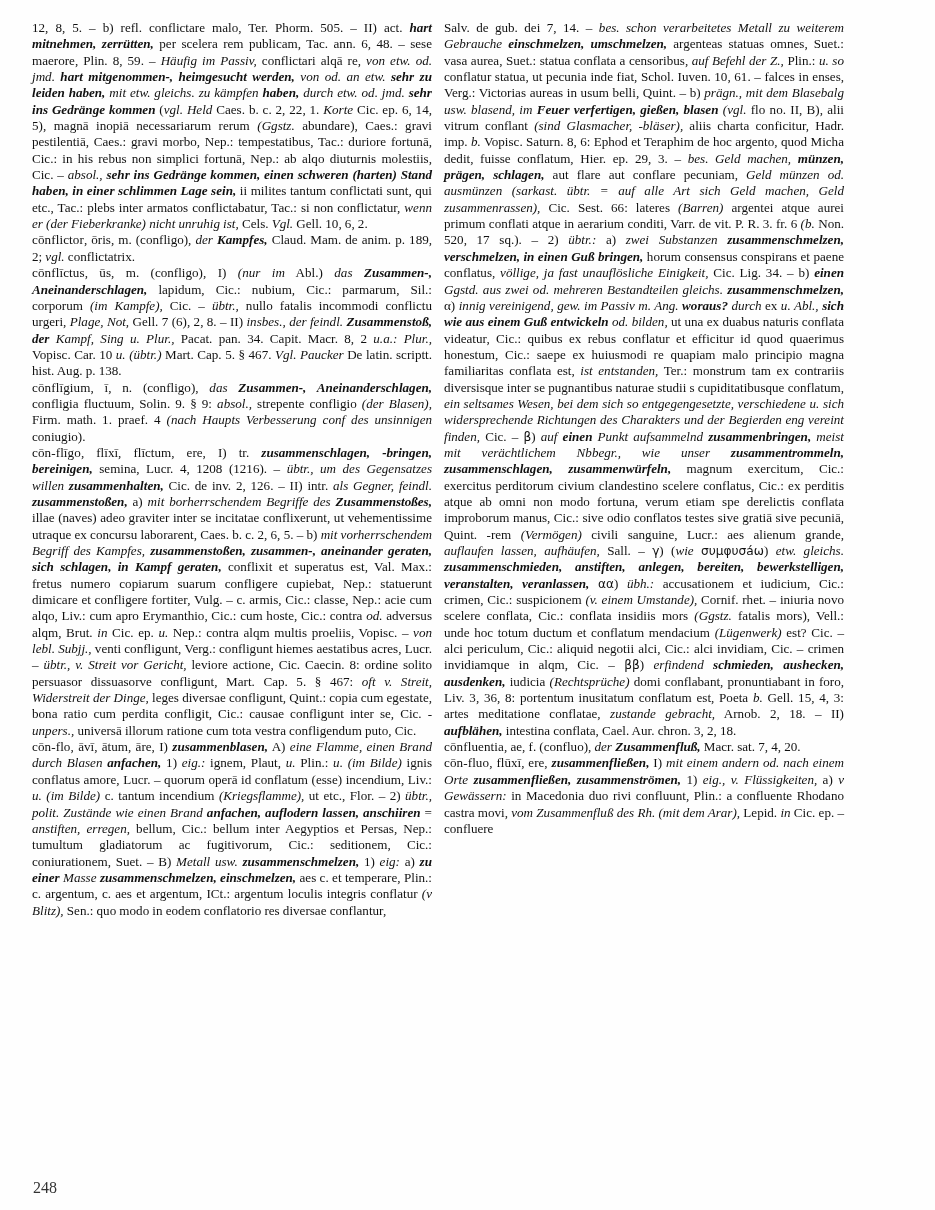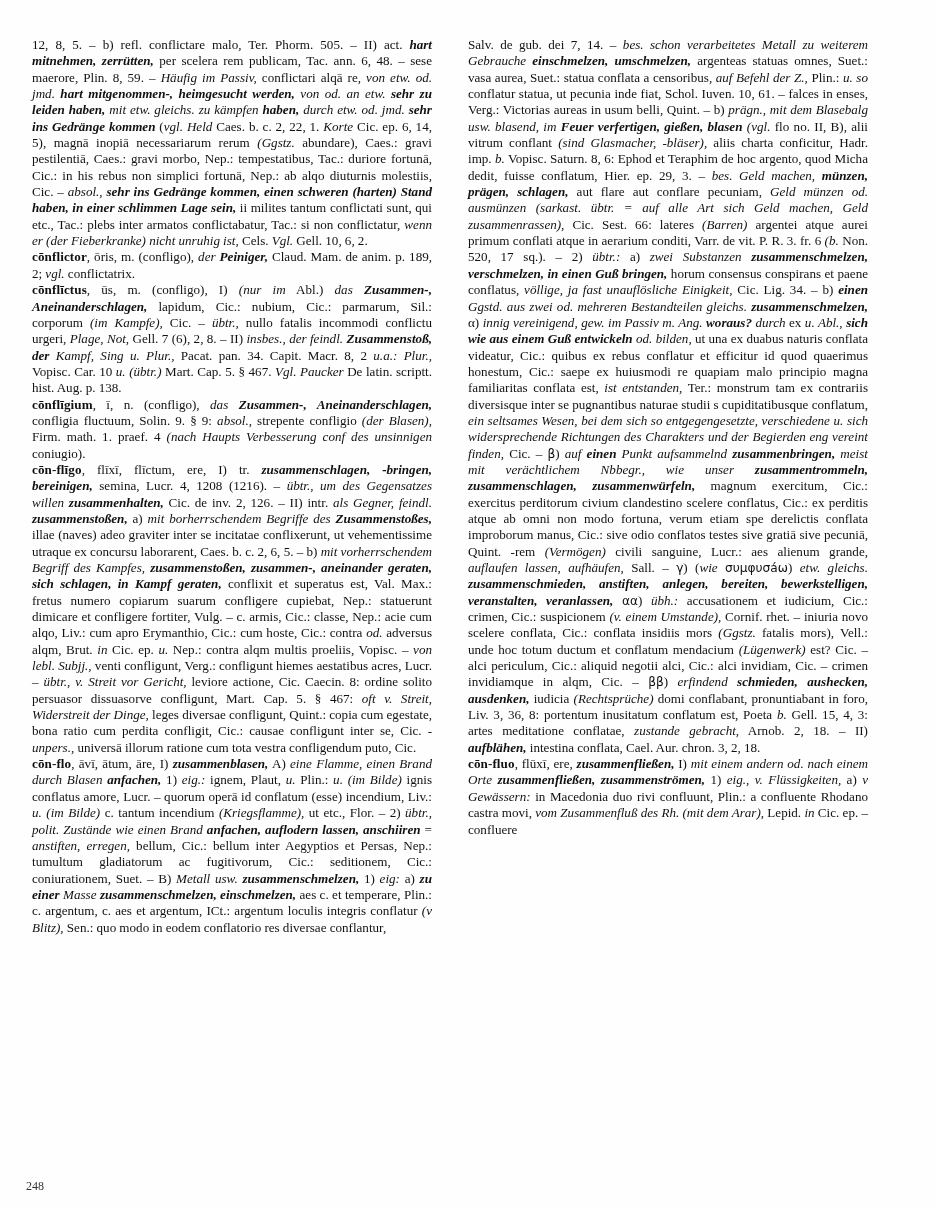--- a/index.html
+++ b/index.html
@@ -18,90 +18,91 @@
   #page {
     position: absolute;
     left: 0; top: 0;
     width: 935px;
     height: 1210px;
     background: #fefefe;
   }
   .columns {
     position: absolute;
     left: 32px;
-    top: 37px;
+    top: 20px;
     width: 872px;
     height: 1150px;
     display: flex;
-    gap: 36px;
+    gap: 12px;
   }
   .col {
     width: 400px;
     flex: 0 0 400px;
   }
   .entry {
     font-size: 13.1px;
     line-height: 16.35px;
     text-align: justify;
     text-justify: inter-word;
     margin: 0;
     padding: 0;
     hyphens: manual;
     word-spacing: -0.1px;
   }
   .entry + .entry {
     margin-top: 0;
   }
   
   b.hw {
-    font-weight: bold;
+    font-weight: normal;
     letter-spacing: 0.1px;
     margin-top: 32px;
   }
   
   .g {
     font-weight: bold;
     font-style: italic;
   }
   
   .i {
     font-style: italic;
   }
   .greek {
     font-family: "DejaVu Sans", sans-serif;
     font-size: 12.2px;
     font-style: normal;
   }
   #page-number {
     position: absolute;
-    left: 26px;
+    left: 33px;
     top: 1179px;
-    font-size: 12px;
+    font-size: 16px;
     color: #333;
     font-family: "Liberation Serif", serif;
   }
 </style>
 </head>
 <body>
 
 <div id="page">
 
   <div class="columns">
 
     <div class="col">
       <p class="entry">12, 8, 5. – b) refl. conflictare malo, Ter. Phorm. 505. – II) act. <span class="g">hart mitnehmen, zerrütten,</span> per scelera rem publicam, Tac. ann. 6, 48. – sese maerore, Plin. 8, 59. – <span class="i">Häufig im Passiv,</span> conflictari alqā re, <span class="i">von etw. od. jmd.</span> <span class="g">hart mitgenommen-, heimgesucht werden,</span> <span class="i">von od. an etw.</span> <span class="g">sehr zu leiden haben,</span> <span class="i">mit etw. gleichs. zu kämpfen</span> <span class="g">haben,</span> <span class="i">durch etw. od. jmd.</span> <span class="g">sehr ins Gedränge kommen</span> (<span class="i">vgl. Held</span> Caes. b. c. 2, 22, 1. <span class="i">Korte</span> Cic. ep. 6, 14, 5), magnā inopiā necessariarum rerum <span class="i">(Ggstz.</span> abundare), Caes.: gravi pestilentiā, Caes.: gravi morbo, Nep.: tempestatibus, Tac.: duriore fortunā, Cic.: in his rebus non simplici fortunā, Nep.: ab alqo diuturnis molestiis, Cic. – <span class="i">absol.,</span> <span class="g">sehr ins Gedränge kommen, einen schweren (harten) Stand haben, in einer schlimmen Lage sein,</span> ii milites tantum conflictati sunt, qui etc., Tac.: plebs inter armatos conflictabatur, Tac.: si non conflictatur, <span class="i">wenn er (der Fieberkranke) nicht unruhig ist,</span> Cels. <span class="i">Vgl.</span> Gell. 10, 6, 2.</p>
-      <p class="entry"><b class="hw">cōnflictor</b>, ōris, m. (confligo), <span class="i">der</span> <span class="g">Peiniger,</span> Claud. Mam. de anim. p. 189, 2; <span class="i">vgl.</span> conflictatrix.</p>
+      <p class="entry"><b class="hw">cōnflictor</b>, ōris, m. (confligo), <span class="i">der</span> <span class="g">Kampfes,</span> Claud. Mam. de anim. p. 189, 2; <span class="i">vgl.</span> conflictatrix.</p>
       <p class="entry"><b class="hw">cōnflīctus</b>, ūs, m. (confligo), I) <span class="i">(nur im</span> Abl.) <span class="i">das</span> <span class="g">Zusammen-, Aneinanderschlagen,</span> lapidum, Cic.: nubium, Cic.: parmarum, Sil.: corporum <span class="i">(im Kampfe),</span> Cic. – <span class="i">übtr.,</span> nullo fatalis incommodi conflictu urgeri, <span class="i">Plage, Not,</span> Gell. 7 (6), 2, 8. – II) <span class="i">insbes., der feindl.</span> <span class="g">Zusammenstoß, der</span> <span class="i">Kampf,</span> <span class="i">Sing u. Plur.,</span> Pacat. pan. 34. Capit. Macr. 8, 2 <span class="i">u.a.: Plur.,</span> Vopisc. Car. 10 <span class="i">u. (übtr.)</span> Mart. Cap. 5. § 467. <span class="i">Vgl. Paucker</span> De latin. scriptt. hist. Aug. p. 138.</p>
       <p class="entry"><b class="hw">cōnflīgium</b>, ī, n. (confligo), <span class="i">das</span> <span class="g">Zusammen-, Aneinanderschlagen,</span> confligia fluctuum, Solin. 9. § 9: <span class="i">absol.,</span> strepente confligio <span class="i">(der Blasen),</span> Firm. math. 1. praef. 4 <span class="i">(nach Haupts Verbesserung conf des unsinnigen</span> coniugio).</p>
       <p class="entry"><b class="hw">cōn-flīgo</b>, flīxī, flīctum, ere, I) tr. <span class="g">zusammenschlagen, -bringen, bereinigen,</span> semina, Lucr. 4, 1208 (1216). – <span class="i">übtr., um des Gegensatzes willen</span> <span class="g">zusammenhalten,</span> Cic. de inv. 2, 126. – II) intr. <span class="i">als Gegner, feindl.</span> <span class="g">zusammenstoßen,</span> a) <span class="i">mit borherrschendem Begriffe des</span> <span class="g">Zusammenstoßes,</span> illae (naves) adeo graviter inter se incitatae conflixerunt, ut vehementissime utraque ex concursu laborarent, Caes. b. c. 2, 6, 5. – b) <span class="i">mit vorherrschendem Begriff des Kampfes,</span> <span class="g">zusammenstoßen, zusammen-, aneinander geraten, sich schlagen, in Kampf geraten,</span> conflixit et superatus est, Val. Max.: fretus numero copiarum suarum confligere cupiebat, Nep.: statuerunt dimicare et confligere fortiter, Vulg. – c. armis, Cic.: classe, Nep.: acie cum alqo, Liv.: cum apro Erymanthio, Cic.: cum hoste, Cic.: contra <span class="i">od.</span> adversus alqm, Brut. <span class="i">in</span> Cic. ep. <span class="i">u.</span> Nep.: contra alqm multis proeliis, Vopisc. – <span class="i">von lebl. Subjj.,</span> venti confligunt, Verg.: confligunt hiemes aestatibus acres, Lucr. – <span class="i">übtr., v. Streit vor Gericht,</span> leviore actione, Cic. Caecin. 8: ordine solito persuasor dissuasorve confligunt, Mart. Cap. 5. § 467: <span class="i">oft v. Streit, Widerstreit der Dinge,</span> leges diversae confligunt, Quint.: copia cum egestate, bona ratio cum perdita confligit, Cic.: causae confligunt inter se, Cic. <span class="i">-unpers.,</span> universā illorum ratione cum tota vestra confligendum puto, Cic.</p>
       <p class="entry"><b class="hw">cōn-flo</b>, āvī, ātum, āre, I) <span class="g">zusammenblasen,</span> A) <span class="i">eine Flamme, einen Brand durch Blasen</span> <span class="g">anfachen,</span> 1) <span class="i">eig.:</span> ignem, Plaut, <span class="i">u.</span> Plin.: <span class="i">u. (im Bilde)</span> ignis conflatus amore, Lucr. – quorum operā id conflatum (esse) incendium, Liv.: <span class="i">u. (im Bilde)</span> c. tantum incendium <span class="i">(Kriegsflamme),</span> ut etc., Flor. – 2) <span class="i">übtr., polit. Zustände wie einen Brand</span> <span class="g">anfachen, auflodern lassen, anschiiren</span> = <span class="i">anstiften, erregen,</span> bellum, Cic.: bellum inter Aegyptios et Persas, Nep.: tumultum gladiatorum ac fugitivorum, Cic.: seditionem, Cic.: coniurationem, Suet. – B) <span class="i">Metall usw.</span> <span class="g">zusammenschmelzen,</span> 1) <span class="i">eig:</span> a) <span class="g">zu einer</span> <span class="i">Masse</span> <span class="g">zusammenschmelzen, einschmelzen,</span> aes c. et temperare, Plin.: c. argentum, c. aes et argentum, ICt.: argentum loculis integris conflatur <span class="i">(v Blitz),</span> Sen.: quo modo in eodem conflatorio res diversae conflantur,</p>
     </div>
 
     <div class="col">
       <p class="entry">Salv. de gub. dei 7, 14. – <span class="i">bes. schon verarbeitetes Metall zu weiterem Gebrauche</span> <span class="g">einschmelzen, umschmelzen,</span> argenteas statuas omnes, Suet.: vasa aurea, Suet.: statua conflata a censoribus, <span class="i">auf Befehl der Z.,</span> Plin.: <span class="i">u. so</span> conflatur statua, ut pecunia inde fiat, Schol. Iuven. 10, 61. – falces in enses, Verg.: Victorias aureas in usum belli, Quint. – b) <span class="i">prägn., mit dem Blasebalg usw. blasend, im</span> <span class="g">Feuer verfertigen, gießen, blasen</span> <span class="i">(vgl.</span> flo no. II, B), alii vitrum conflant <span class="i">(sind Glasmacher, -bläser),</span> aliis charta conficitur, Hadr. imp. <span class="i">b.</span> Vopisc. Saturn. 8, 6: Ephod et Teraphim de hoc argento, quod Micha dedit, fuisse conflatum, Hier. ep. 29, 3. – <span class="i">bes. Geld machen,</span> <span class="g">münzen, prägen, schlagen,</span> aut flare aut conflare pecuniam, <span class="i">Geld münzen od. ausmünzen (sarkast. übtr. = auf alle Art sich Geld machen, Geld zusammenrassen),</span> Cic. Sest. 66: lateres <span class="i">(Barren)</span> argentei atque aurei primum conflati atque in aerarium conditi, Varr. de vit. P. R. 3. fr. 6 <span class="i">(b.</span> Non. 520, 17 sq.). – 2) <span class="i">übtr.:</span> a) <span class="i">zwei Substanzen</span> <span class="g">zusammenschmelzen, verschmelzen, in einen Guß bringen,</span> horum consensus conspirans et paene conflatus, <span class="i">völlige, ja fast unauflösliche Einigkeit,</span> Cic. Lig. 34. – b) <span class="g">einen</span> <span class="i">Ggstd. aus zwei od. mehreren Bestandteilen gleichs.</span> <span class="g">zusammenschmelzen,</span> α) <span class="i">innig vereinigend, gew. im Passiv m. Ang.</span> <span class="g">woraus?</span> <span class="i">durch</span> ex <span class="i">u. Abl.,</span> <span class="g">sich wie aus einem Guß entwickeln</span> <span class="i">od. bilden,</span> ut una ex duabus naturis conflata videatur, Cic.: quibus ex rebus conflatur et efficitur id quod quaerimus honestum, Cic.: saepe ex huiusmodi re quapiam malo principio magna familiaritas conflata est, <span class="i">ist entstanden,</span> Ter.: monstrum tam ex contrariis diversisque inter se pugnantibus naturae studii s cupiditatibusque conflatum, <span class="i">ein seltsames Wesen, bei dem sich so entgegengesetzte, verschiedene u. sich widersprechende Richtungen des Charakters und der Begierden eng vereint finden,</span> Cic. – <span class="greek">β</span>) <span class="i">auf</span> <span class="g">einen</span> <span class="i">Punkt aufsammelnd</span> <span class="g">zusammenbringen,</span> <span class="i">meist mit verächtlichem Nbbegr., wie unser</span> <span class="g">zusammentrommeln, zusammenschlagen, zusammenwürfeln,</span> magnum exercitum, Cic.: exercitus perditorum civium clandestino scelere conflatus, Cic.: ex perditis atque ab omni non modo fortuna, verum etiam spe derelictis conflata improborum manus, Cic.: sive odio conflatos testes sive gratiā sive pecuniā, Quint. -rem <span class="i">(Vermögen)</span> civili sanguine, Lucr.: aes alienum grande, <span class="i">auflaufen lassen, aufhäufen,</span> Sall. – <span class="greek">γ</span>) (<span class="i">wie</span> <span class="greek">συμφυσáω</span>) <span class="i">etw. gleichs.</span> <span class="g">zusammenschmieden, anstiften, anlegen, bereiten, bewerkstelligen, veranstalten, veranlassen,</span> <span class="greek">αα</span>) <span class="i">übh.:</span> accusationem et iudicium, Cic.: crimen, Cic.: suspicionem <span class="i">(v. einem Umstande),</span> Cornif. rhet. – iniuria novo scelere conflata, Cic.: conflata insidiis mors <span class="i">(Ggstz.</span> fatalis mors), Vell.: unde hoc totum ductum et conflatum mendacium <span class="i">(Lügenwerk)</span> est? Cic. – alci periculum, Cic.: aliquid negotii alci, Cic.: alci invidiam, Cic. – crimen invidiamque in alqm, Cic. – <span class="greek">ββ</span>) <span class="i">erfindend</span> <span class="g">schmieden, aushecken, ausdenken,</span> iudicia <span class="i">(Rechtsprüche)</span> domi conflabant, pronuntiabant in foro, Liv. 3, 36, 8: portentum inusitatum conflatum est, Poeta <span class="i">b.</span> Gell. 15, 4, 3: artes meditatione conflatae, <span class="i">zustande gebracht,</span> Arnob. 2, 18. – II) <span class="g">aufblähen,</span> intestina conflata, Cael. Aur. chron. 3, 2, 18.</p>
+      <p class="entry"><b class="hw">cōnfluentia</b>, ae, f. (confluo), <span class="i">der</span> <span class="g">Zusammenfluß,</span> Macr. sat. 7, 4, 20.</p>
       <p class="entry"><b class="hw">cōn-fluo</b>, flūxī, ere, <span class="g">zusammenfließen,</span> I) <span class="i">mit einem andern od. nach einem Orte</span> <span class="g">zusammenfließen, zusammenströmen,</span> 1) <span class="i">eig., v. Flüssigkeiten,</span> a) <span class="i">v Gewässern:</span> in Macedonia duo rivi confluunt, Plin.: a confluente Rhodano castra movi, <span class="i">vom Zusammenfluß des Rh. (mit dem Arar),</span> Lepid. <span class="i">in</span> Cic. ep. – confluere</p>
     </div>
 
   </div>
 
   <div id="page-number">248</div>
 
 </div>
 
 </body></html>

